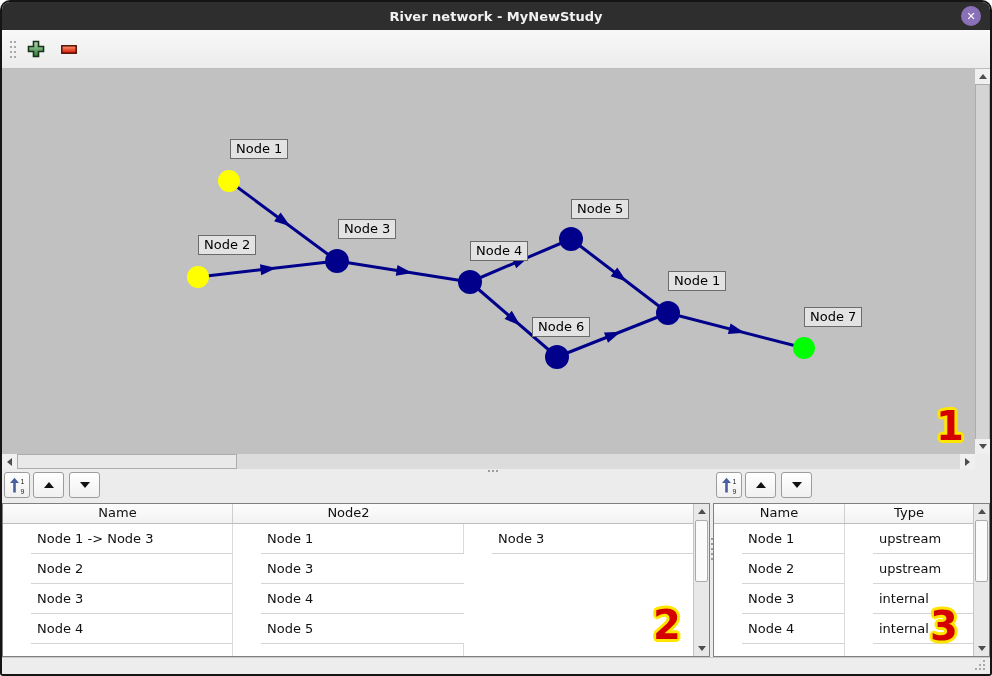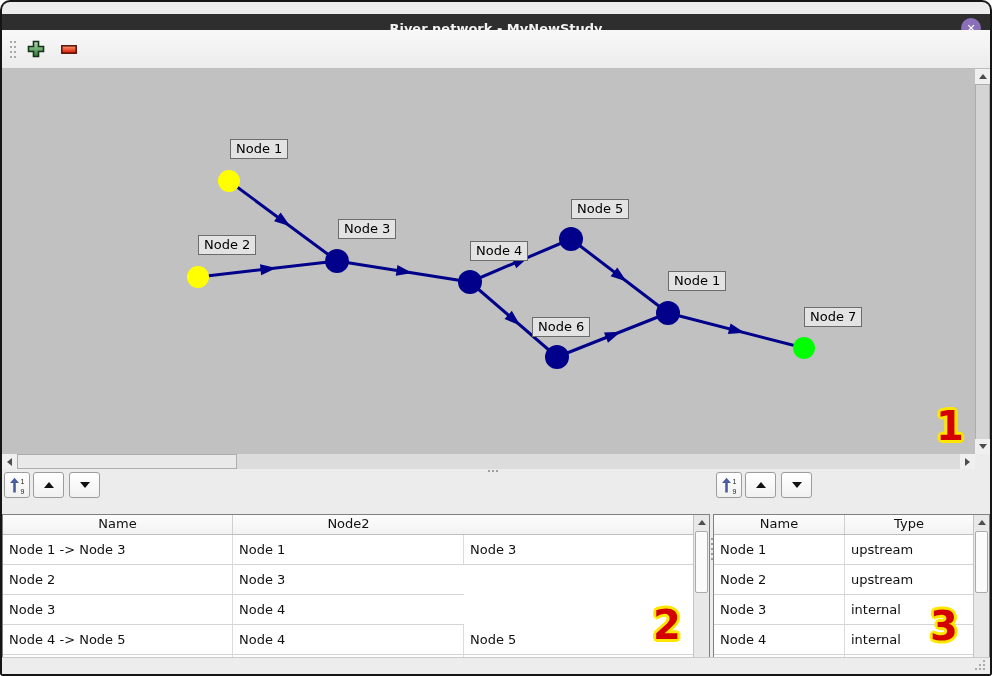--- a/index.html
+++ b/index.html
@@ -11,21 +11,21 @@
   }
   .win-inner{
     position:absolute;left:2px;top:2px;width:988px;height:672px;
     background:#ececec;border-radius:8px 8px 0 0;overflow:hidden;
   }
   
   .titlebar{
     position:absolute;left:0;top:0;width:100%;height:28px;
     background:#2e2e2e;color:#f2f2f2;
     display:flex;align-items:center;justify-content:center;
-    font-size:13px;font-weight:bold;margin-top:12px;
+    font-size:13px;font-weight:bold;
   }
   .close-btn{
     position:absolute;right:9px;top:4px;width:20px;height:20px;border-radius:50%;
     background:#8a70b8;color:#ffffff;font-size:11px;font-weight:bold;
     display:flex;align-items:center;justify-content:center;cursor:default;
   }
   
   .toolbar{
     position:absolute;left:0;top:28px;width:100%;height:38px;
     background:linear-gradient(#f8f8f8,#ececec);
@@ -67,27 +67,27 @@
   
   .icon-btn{
     position:absolute;top:470px;height:26px;box-sizing:border-box;
     background:linear-gradient(#ffffff,#f1f1f1);border:1px solid #9c9c9c;border-radius:3px;
     display:flex;align-items:center;justify-content:center;padding:0;
   }
   .btri{width:0;height:0;border-style:solid;}
   .btri.up{border-width:0 5.5px 6.5px 5.5px;border-color:transparent transparent #111 transparent;}
   .btri.down{border-width:6.5px 5.5px 0 5.5px;border-color:#111 transparent transparent transparent;}
   
-  .frame{position:absolute;top:512px;height:154px;box-sizing:border-box;border:1px solid #808080;background:#fff;display:flex;}
+  .frame{position:absolute;top:501px;height:154px;box-sizing:border-box;border:1px solid #808080;background:#fff;display:flex;}
   .tbl{flex:1;overflow:hidden;}
   .t-head{display:grid;height:20px;background:linear-gradient(#fdfdfd,#f2f2f2);border-bottom:1px solid #bdbdbd;box-sizing:border-box;}
   .t-head .hc{font-size:13px;color:#111;text-align:center;line-height:18px;border-right:1px solid #cfcfcf;box-sizing:border-box;}
   .t-head .hc:last-child{border-right:none;}
   .t-row{display:grid;height:30px;box-sizing:border-box;}
-  .t-row .c{font-size:13px;color:#111;line-height:29px;padding-left:6px;border-right:1px solid #dadada;border-bottom:1px solid #d4d4d4;box-sizing:border-box;white-space:nowrap;overflow:hidden;}
+  .t-row .c{font-size:13px;color:#111;line-height:29px;padding-left:6px;border-right:1px solid #dadada;border-bottom:1px solid #d4d4d4;box-sizing:border-box;white-space:nowrap;overflow:hidden;margin-left:28px;}
   .t-row .c:last-child{border-right:none;}
   .t-row.filler{height:12px;}
   .t-row.filler .c{border-bottom:none;}
   .tbl-scroll{width:16px;position:relative;background:#e8e8e8;border-left:1px solid #c4c4c4;box-sizing:border-box;}
   .tbl-scroll .sb-btn{left:0;width:15px;height:15px;background:#e8e8e8;}
   .tbl-scroll .thumb{position:absolute;left:1px;top:16px;width:11px;height:60px;background:#fbfbfb;border:1px solid #ababab;border-radius:2px;}
   
   .footer{position:absolute;left:0;top:655px;width:100%;height:17px;background:#ededed;border-top:1px solid #c9c9c9;box-sizing:border-box;}
   .grip{position:absolute;right:5px;bottom:4px;width:2px;height:2px;background:#aaa;
     box-shadow:-8px 0 0 #aaa,-4px 0 0 #aaa,0 -4px 0 #aaa,-4px -4px 0 #aaa,0 -8px 0 #aaa;}
@@ -243,21 +243,20 @@
           </div>
           <div class="t-row" style="grid-template-columns: 230px 231px 1fr;">
             <div class="c">Node 2</div>
             <div class="c">Node 3</div>
           </div>
           <div class="t-row" style="grid-template-columns: 230px 231px 1fr;">
             <div class="c">Node 3</div>
             <div class="c">Node 4</div>
           </div>
           <div class="t-row" style="grid-template-columns: 230px 231px 1fr;">
-            <div class="c">Node 4 -&gt; Node 5</div>
             <div class="c">Node 4</div>
             <div class="c">Node 5</div>
           </div>
           <div class="t-row filler" style="grid-template-columns: 230px 231px 1fr;">
             <div class="c"></div>
             <div class="c"></div>
             <div class="c"></div>
           </div>
         </div>
       <div class="tbl-scroll">

